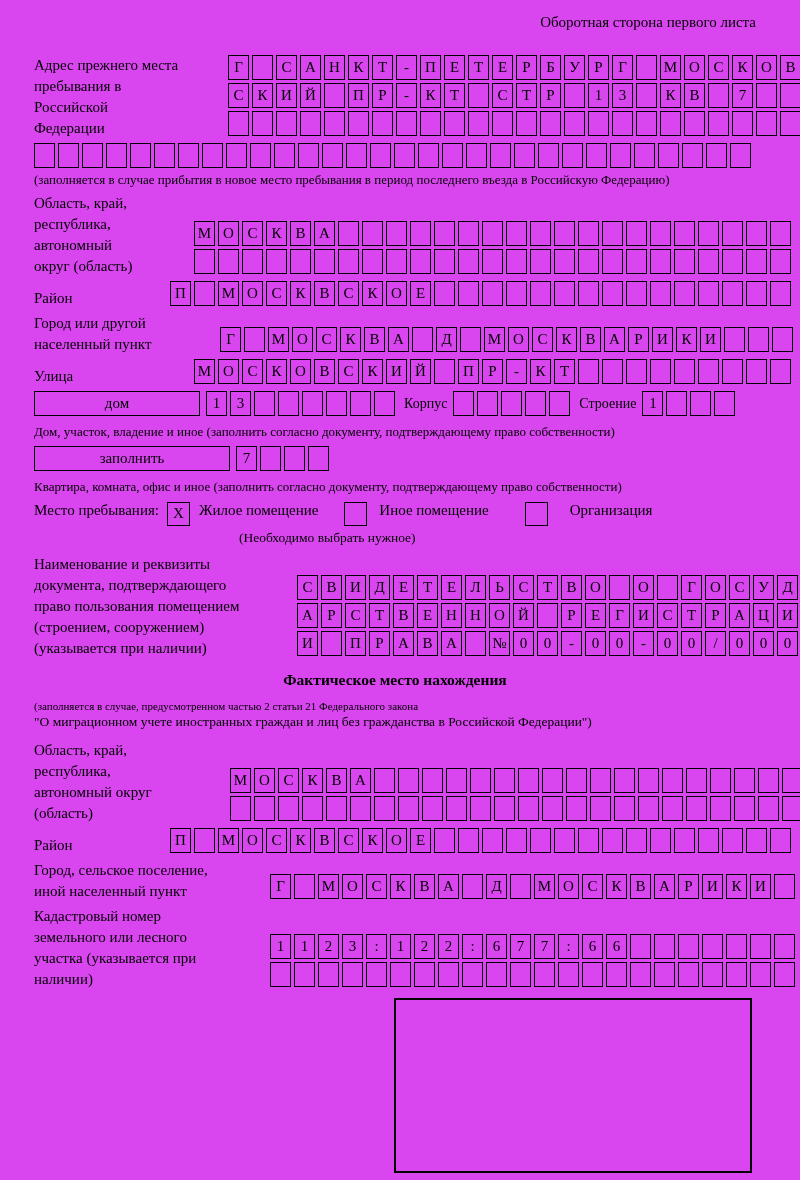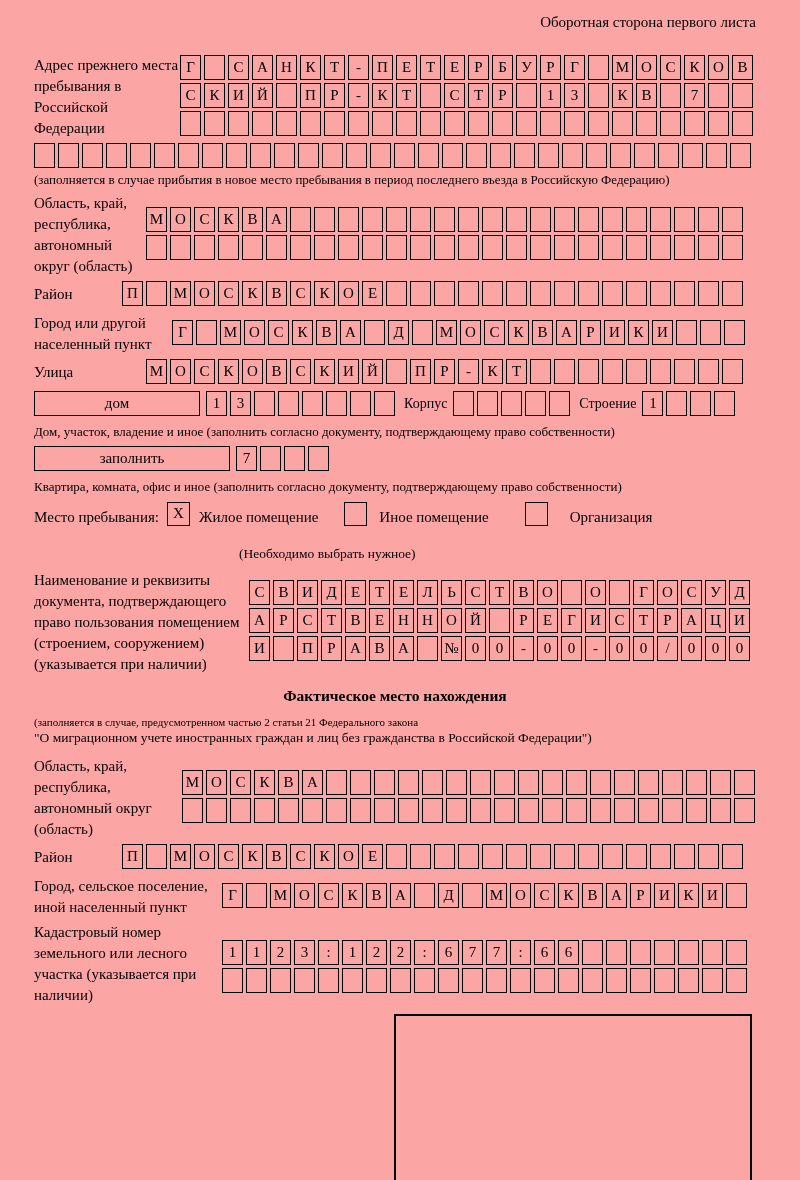--- a/index.html
+++ b/index.html
@@ -1,51 +1,51 @@
 <!DOCTYPE html>
 <html><head>
 <meta charset="utf-8">
 <style>
   html,body { margin:0; padding:0; background:#fff; }
   .page {
     position:relative; width:800px; height:1180px; box-sizing:border-box;
-    padding:14px 44px 0 34px; background:#fca5a5; color:#000;
+    padding:14px 44px 0 34px; background:#d946ef; color:#000;
     font-family:"Liberation Serif", serif; overflow:hidden;
   }
   .header-note { text-align:right; font-size:15px; margin-bottom:24px; }
 
   .cellrow { display:flex; margin-bottom:3px; }
   .cell {
     box-sizing:border-box; flex:none; width:21px; height:25px;
     border:1.6px solid #000; margin-right:3px;
     display:flex; align-items:center; justify-content:center;
     font-size:15px; line-height:1;
   }
 
-  .fieldrow { display:flex; align-items:center; margin-bottom:4px; }
+  .fieldrow { display:flex; align-items:flex-end; margin-bottom:4px;gap:48px; }
   .flabel { flex:none; font-size:15px; line-height:1.4; }
   .w146{width:146px} .w112{width:112px} .w88{width:88px} .w138{width:138px}
   .w215{width:215px} .w148{width:148px} .w188{width:188px}
 
   .note { font-size:13px; line-height:1.35; }
   .note-center { text-align:left; }
   .mb4{margin-bottom:4px} .mb6{margin-bottom:6px} .mb8{margin-bottom:8px}
 
   .sec-title { text-align:center; font-weight:bold; font-size:15.5px; margin:8px 0 10px 0; }
 
   .inlinegrid { display:flex; align-items:flex-start; margin-bottom:4px; }
   .widebox {
     box-sizing:border-box; flex:none; height:25px; border:1.6px solid #000;
     display:flex; align-items:center; justify-content:center; font-size:15px;
   }
   .w166{width:166px} .w196{width:196px}
   .inline-label { flex:none; font-size:14px; line-height:25px; padding:0 6px; }
   .gap6 { width:6px; flex:none; }
 
-  .stay-row { display:flex; align-items:flex-end; font-size:15px; margin:6px 0 20px 0; }
+  .stay-row { display:flex; align-items:flex-start; font-size:15px; margin:6px 0 4px 0; }
   .checkbox {
     box-sizing:border-box; flex:none; width:23px; height:24px; border:1.6px solid #000;
     display:flex; align-items:center; justify-content:center; font-size:15px;
   }
   .stay-note { font-size:13.5px; margin:0 0 8px 205px; }
 
   .stamp-box { box-sizing:border-box; width:358px; height:175px; border:2px solid #000; margin:8px 0 0 360px; }
 </style>
 </head>
 <body>

